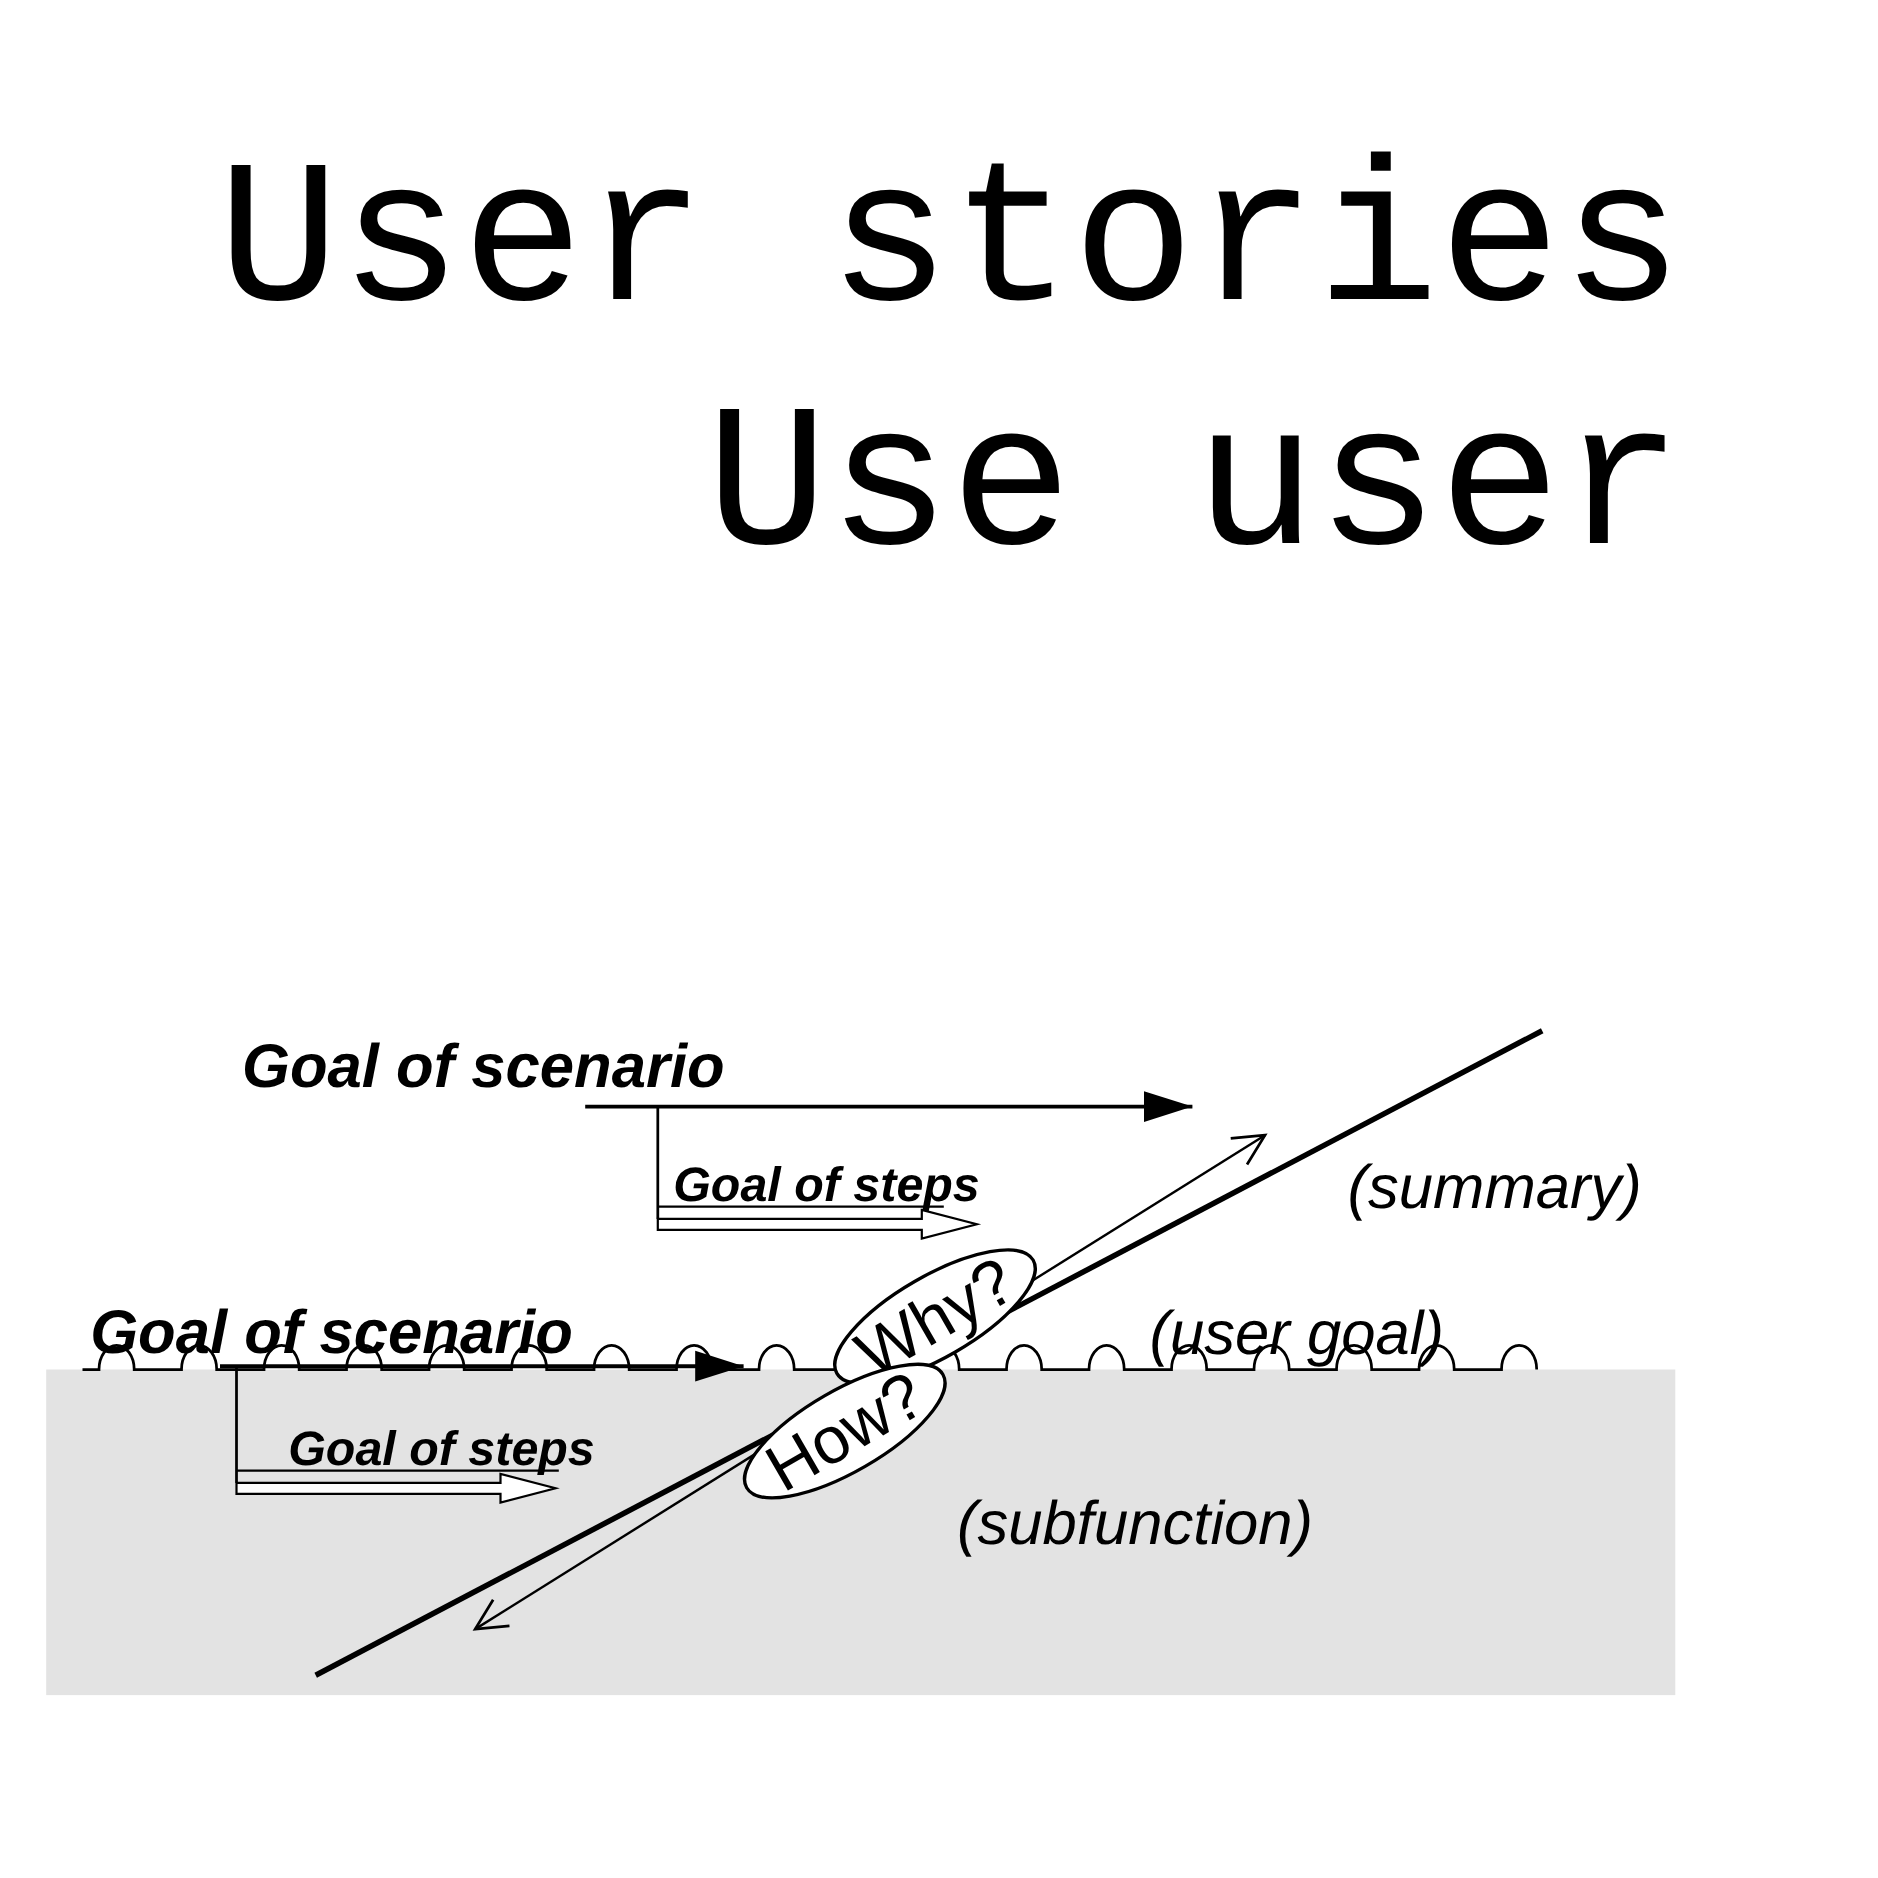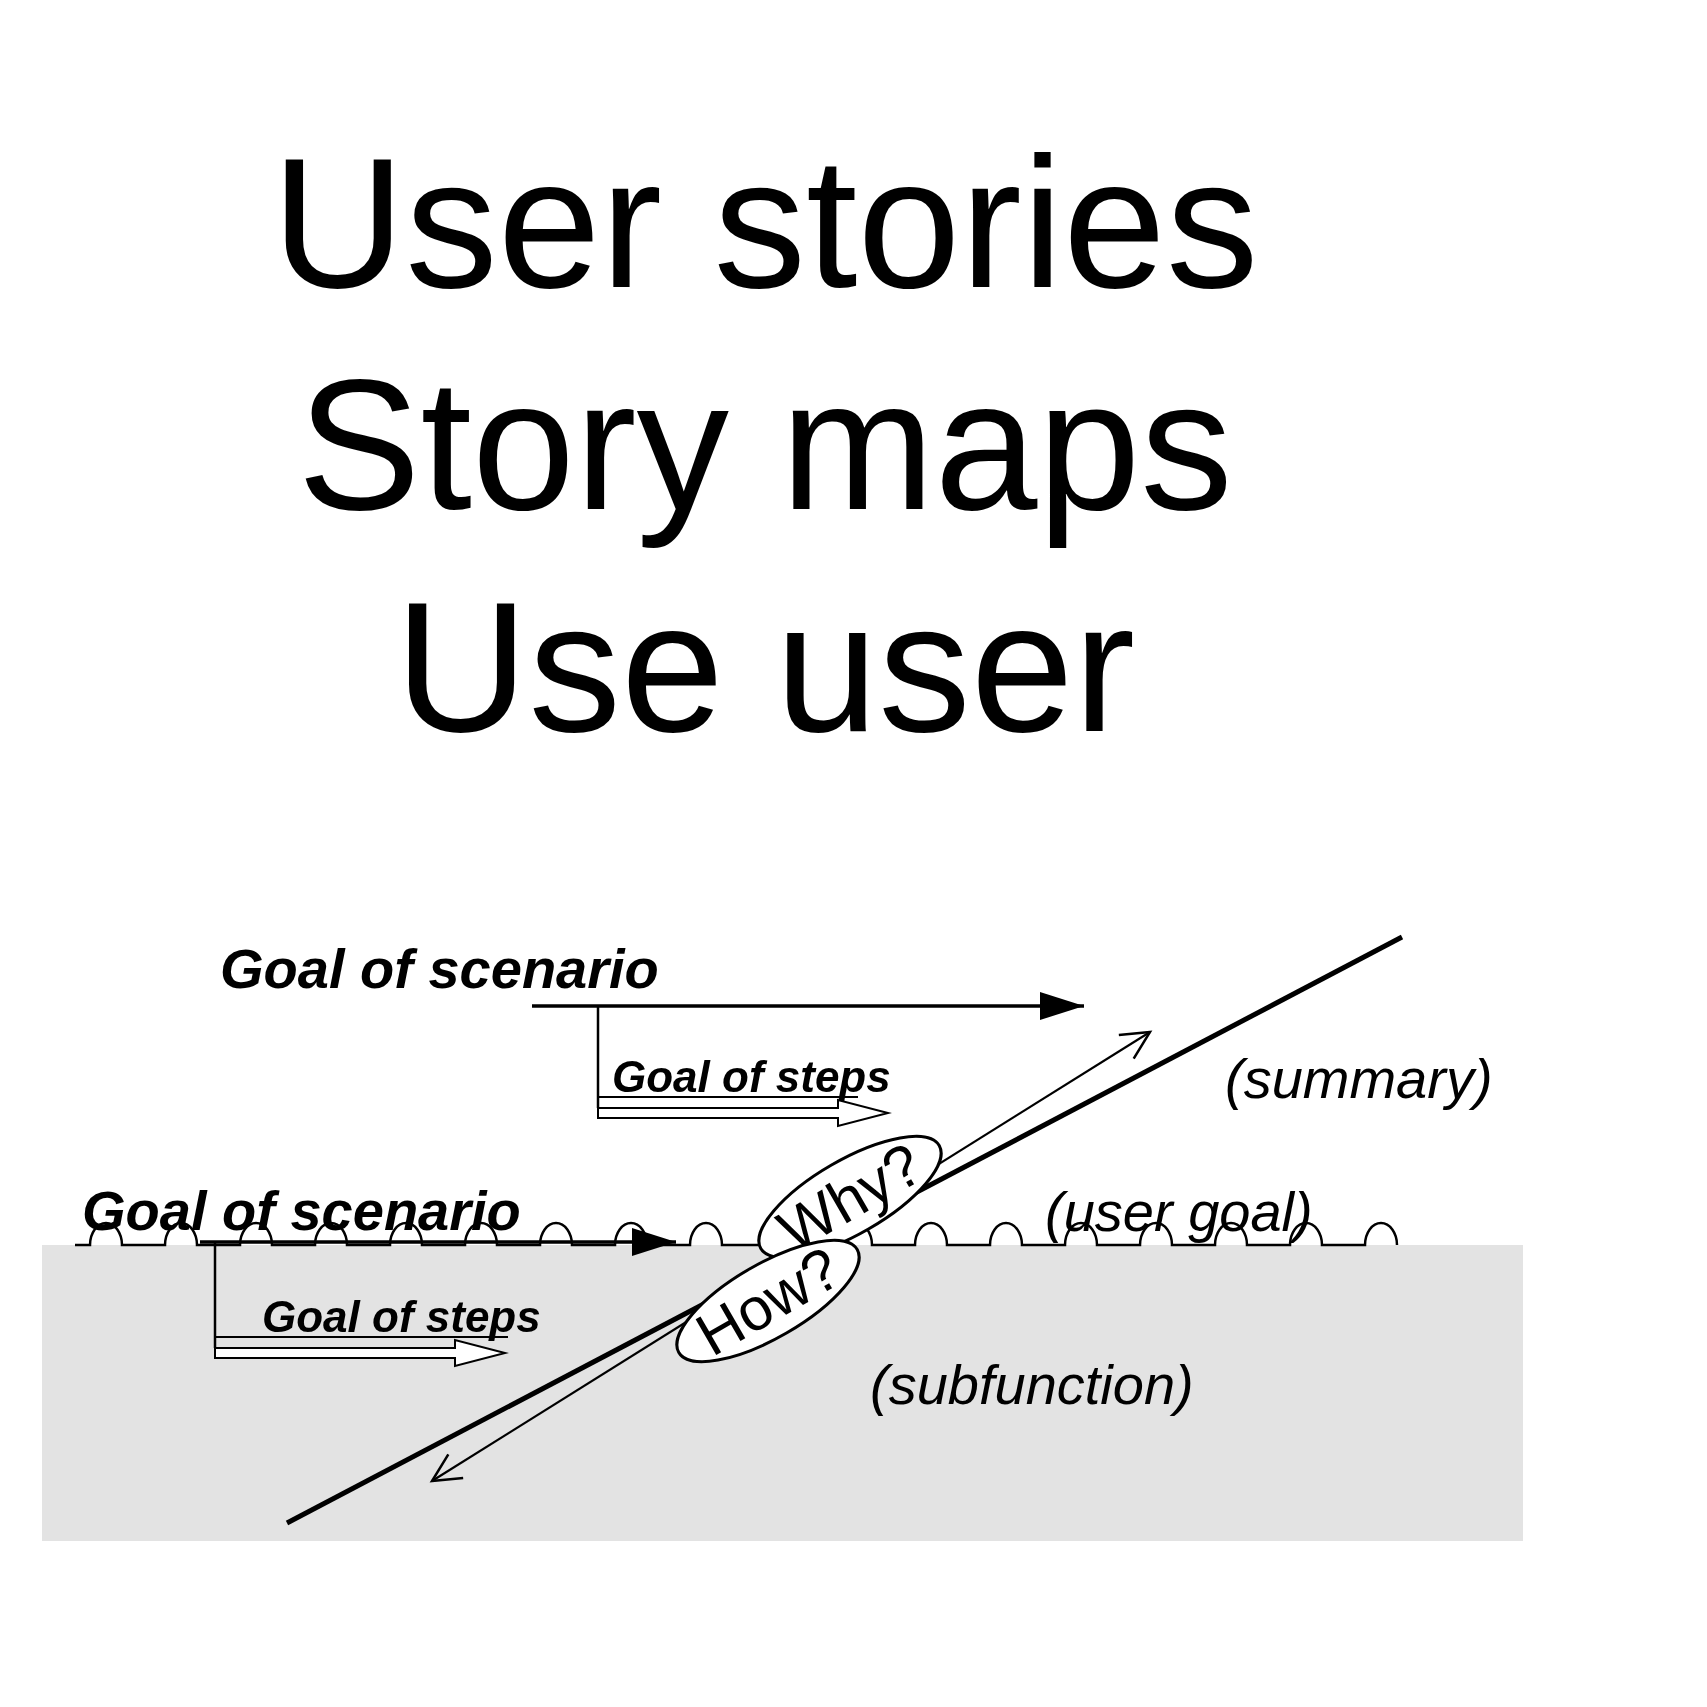--- a/index.html
+++ b/index.html
@@ -14,22 +14,22 @@
     background: #ffffff;
     overflow: hidden;
     font-family: "Liberation Sans", sans-serif;
     color: #000;
   }
   .title {
     position: absolute;
     left: 0;
     top: 112px;
     width: 1530px;
-    text-align: center;
-    font-family: Liberation Sans, sans-serif;
+    text-align: right;
+    font-family: Liberation Mono, monospace;
     font-size: 185px;
     line-height: 1.2;
     color: #000;
     white-space: nowrap;
   }
   svg.diagram {
     position: absolute;
     left: 0;
     top: 0;
     width: 1707px;
@@ -41,21 +41,20 @@
   .level-lbl  { font: italic 400 56px "Liberation Sans", sans-serif; fill: #000; }
   .q-lbl      { font: 400 60px "Liberation Sans", sans-serif; fill: #000; }
 </style>
 </head>
 <body>
 
 <div class="page">
 
   <div class="title">
     <div>User stories</div>
-    <div>Story maps</div>
     <div>Use user</div>
   </div>
 
   <svg class="diagram" viewBox="0 0 1707 1707">
     <defs>
       <marker id="ah-solid" markerUnits="userSpaceOnUse" markerWidth="46" markerHeight="34" refX="44" refY="17" orient="auto-start-reverse">
         <path d="M0,3 L44,17 L0,31 Z" fill="#000"></path>
       </marker>
       <marker id="ah-open" markerUnits="userSpaceOnUse" markerWidth="40" markerHeight="36" refX="34" refY="18" orient="auto-start-reverse">
         <path d="M6,4 L34,18 L6,32" fill="none" stroke="#000" stroke-width="2.5"></path>

